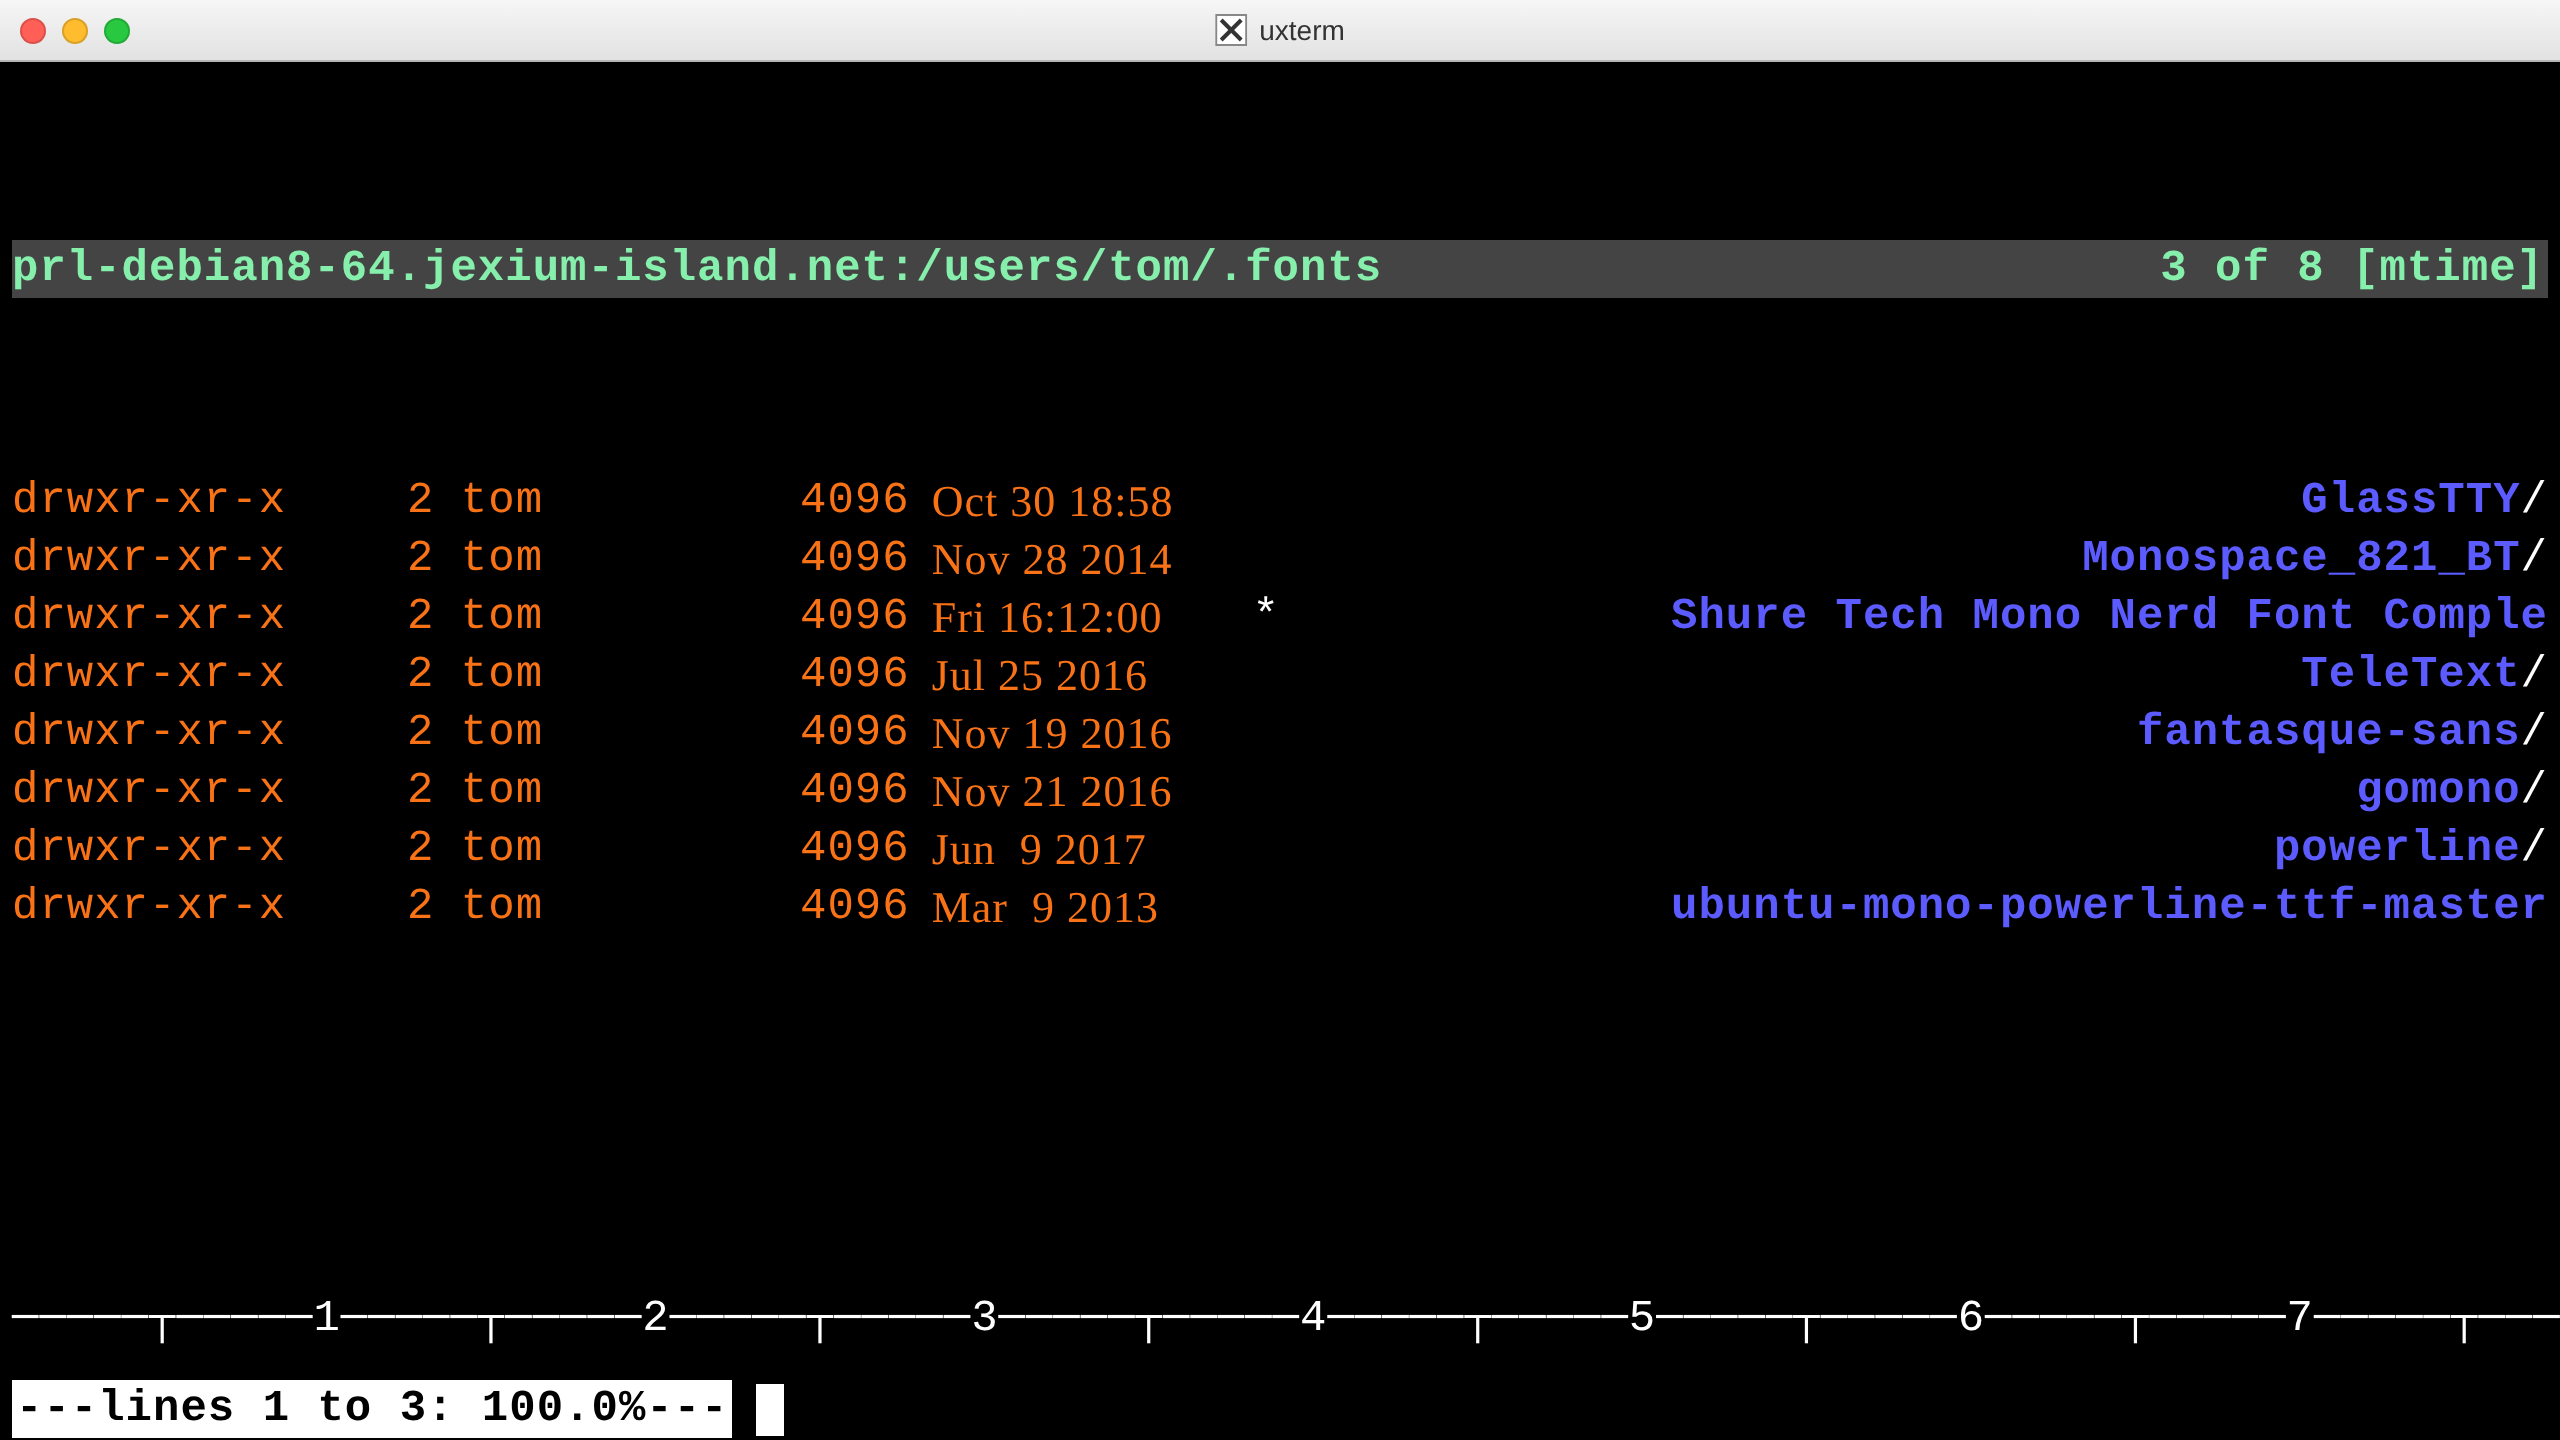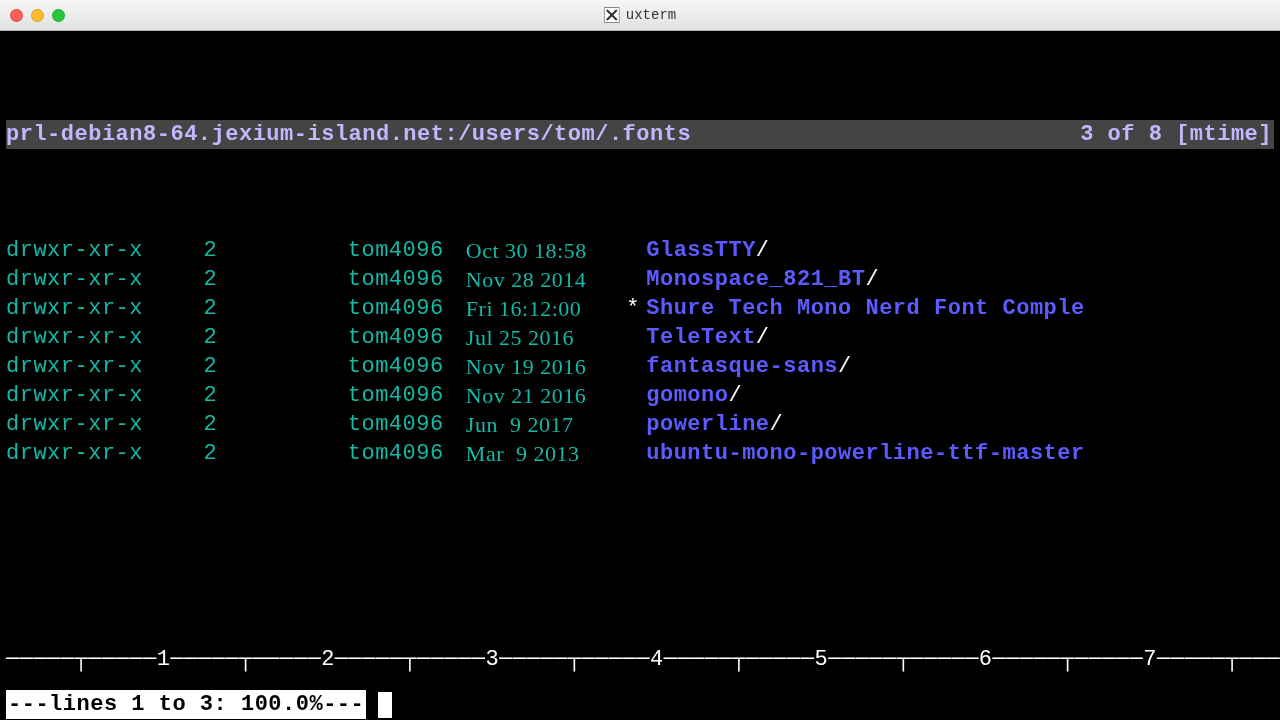--- a/index.html
+++ b/index.html
@@ -33,21 +33,21 @@
   .red    { background: #ff5f57; }
   .yellow { background: #febc2e; }
   .green  { background: #28c840; }
   .title-center {
     position: absolute;
     left: 50%;
     transform: translateX(-50%);
     display: flex;
     align-items: center;
     gap: 6px;
-    font-family: Liberation Mono, monospace;
+    font-family: Liberation Sans, sans-serif;
     font-size: 14px;
     color: #333;
   }
   .title-center svg {
     display: block;
   }
 
   .term {
     background: #000;
     color: #eee;
@@ -56,40 +56,40 @@
     letter-spacing: 0.5px;
     padding: 2px 6px 0 6px;
     white-space: pre;
     height: calc(720px - 30px);
     position: relative;
     box-sizing: border-box;
   }
 
   .hdr {
     background: #444;
-    color: #c4b5fd;
+    color: #86efac;
     font-weight: bold;
     display: flex;
   }
   .hdr-path { flex: 1; }
   .hdr-right { padding-right: 2px; margin-left: 32px; }
 
   .row { display: flex; }
-  .row .meta { color: #14b8a6; }
+  .row .meta { color: #f97316; }
   .row .name { color: #5b5bff; font-weight: bold; }
   .row .slash { color: #fff; font-weight: normal; }
   .row .mark { color: #fff; }
 
   .c-perm  { width: 12ch; }
   .c-links { width: 5ch; text-align: right; padding-right: 1ch; box-sizing: border-box;}
-  .c-owner { width: 12ch; text-align: right; }
-  .c-size  { width: 5ch; text-align: left; }
+  .c-owner { width: 12ch; }
+  .c-size  { width: 5ch; text-align: right; }
   .c-date  { width: 15ch; padding-left: 1ch; box-sizing: border-box; font-family: Liberation Serif, serif;}
   .c-mark  { width: 2ch; text-align: center; }
-  .c-name  { flex: 1; overflow: hidden; }
+  .c-name  { flex: 1; overflow: hidden; text-align: right; }
 
   .ruler {
     color: #fff;
     margin-top: 90px;
   }
 
   .statusbar {
     position: absolute;
     left: 6px;
     bottom: 2px;

